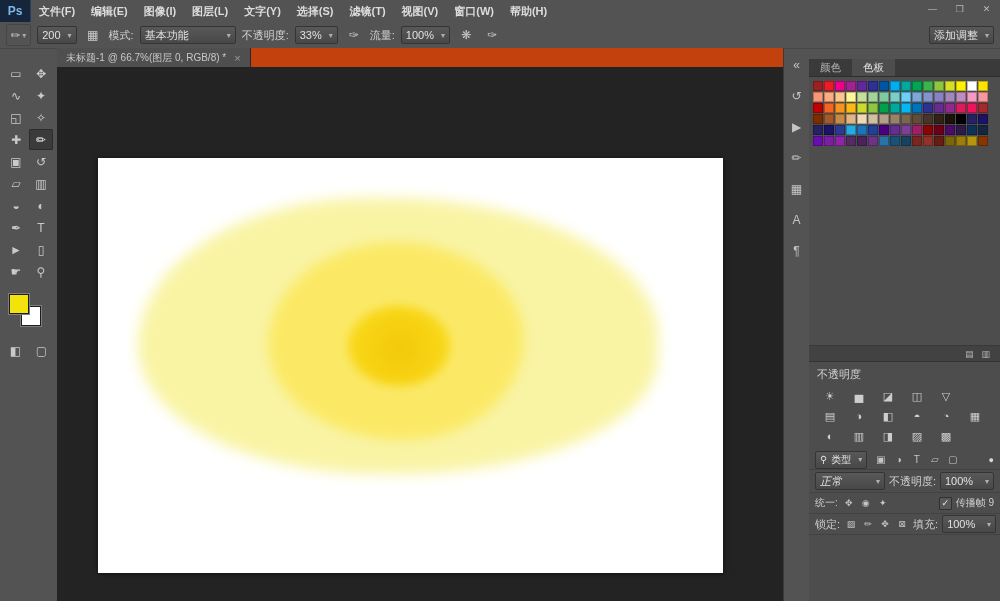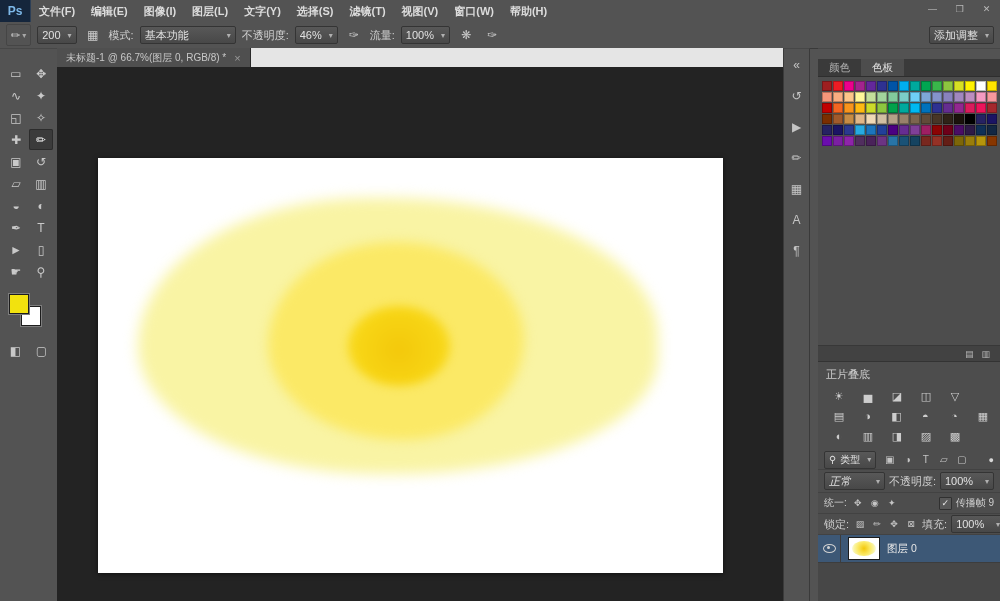--- a/index.html
+++ b/index.html
@@ -41,21 +41,21 @@
     font-size:12px;border-radius:2px;}
   .tool.active{background:#3b3b3b;box-shadow:inset 0 0 0 1px #2c2c2c;color:#f0f0f0;}
   .chips{position:relative;height:44px;margin:10px 0 0 0;}
   .chip{position:absolute;width:18px;height:18px;border:1px solid #1d1d1d;box-shadow:0 0 0 1px #7d7d7d;}
   .chip.fg{left:9px;top:2px;z-index:2;}
   .chip.bg{left:21px;top:14px;z-index:1;}
   .tool-extras{display:flex;justify-content:center;gap:6px;margin-top:6px;}
   .extra-icon{width:20px;height:18px;display:flex;align-items:center;justify-content:center;
     color:#c9c9c9;font-size:12px;}
   
-  .tabbar{position:absolute;left:57px;top:48px;width:726px;height:19px;background:#e5e5e5;
+  .tabbar{position:absolute;left:57px;top:48px;width:726px;height:19px;background:#c2410c;
     border-bottom:1px solid #2a2a2a;display:flex;align-items:stretch;}
   .doc-tab{display:flex;align-items:center;gap:8px;padding:0 9px;background:#4f4f4f;
     color:#c8c8c8;font-size:10px;border-right:1px solid #2a2a2a;}
   .doc-tab .close-x{color:#9a9a9a;font-size:11px;}
   
   .canvas-area{position:absolute;left:57px;top:67px;width:726px;bottom:0;background:#232323;}
   .artboard{position:absolute;left:41px;top:91px;width:625px;height:415px;background:#ffffff;
     box-shadow:0 1px 5px rgba(0,0,0,.55);overflow:hidden;}
   .blob{position:absolute;}
   .blob.outer{left:40px;top:40px;width:520px;height:276px;background:#f9f4a4;
@@ -66,21 +66,21 @@
     background:radial-gradient(circle at 50% 55%, #f3c80b 0%, #f7d414 55%, #f9de2e 100%);
     border-radius:50%;filter:blur(5px);}
   
   .ministrip{position:absolute;left:783px;top:48px;bottom:0;width:25px;background:#535353;
     border-left:1px solid #3a3a3a;border-right:1px solid #3a3a3a;border-top:1px solid #474747;
     display:flex;flex-direction:column;align-items:center;padding-top:6px;gap:11px;}
   .strip-icon{width:22px;height:20px;display:flex;align-items:center;justify-content:center;
     color:#c5c5c5;font-size:12px;border-radius:2px;}
   
   .rightcol{position:absolute;left:809px;top:48px;right:0;bottom:0;background:#535353;
-    border-top:1px solid #474747;display:flex;flex-direction:column;margin-left:9px;}
+    border-top:1px solid #474747;display:flex;flex-direction:column;}
   .gap{height:10px;}
   .ptabs{height:17px;background:#3a3a3a;display:flex;align-items:stretch;border-bottom:1px solid #2e2e2e;}
   .ptab{padding:0 11px;display:flex;align-items:center;font-size:10.5px;color:#b2b2b2;}
   .ptab.active{background:#4d4d4d;color:#e2e2e2;}
   .pbody{background:#4d4d4d;}
   .swatches-body{height:268px;padding:4px;box-sizing:border-box;}
   .swatch-grid{display:grid;grid-template-columns:repeat(16,10px);gap:1px;}
   .swatch{width:10px;height:10px;box-shadow:inset 0 0 0 1px rgba(0,0,0,.25);}
   .dockstrip{height:15px;background:#424242;border-top:1px solid #383838;border-bottom:1px solid #333;
     display:flex;justify-content:flex-end;align-items:center;gap:8px;padding:0 10px;}
@@ -165,21 +165,21 @@
   <div class="dd">
     <span>200</span>
   </div>
   <div class="icon-btn">▦</div>
   <span class="lbl">模式:</span>
   <div class="dd" style="width:86px;justify-content:space-between;">
     <span>基本功能</span>
   </div>
   <span class="lbl">不透明度:</span>
   <div class="dd">
-    <span>46%</span>
+    <span>33%</span>
   </div>
   <div class="icon-btn">✑</div>
   <span class="lbl">流量:</span>
   <div class="dd">
     <span>100%</span>
   </div>
   <div class="icon-btn">❋</div>
   <div class="icon-btn">✑</div>
   <div class="spacer"></div>
   <div class="dd">
@@ -521,21 +521,21 @@
   </div>
 
   <div class="dockstrip">
 
       <div class="dock-icon">▤</div>
 
       <div class="dock-icon">▥</div>
     </div>
 
   <div class="pbody adj-body">
-    <div class="adj-hint">正片叠底</div>
+    <div class="adj-hint">不透明度</div>
     <div class="adj-row">
 
     <div class="adj-icon">☀</div>
         <div class="adj-icon">▅</div>
         <div class="adj-icon">◪</div>
         <div class="adj-icon">◫</div>
         <div class="adj-icon">▽</div>
       </div>
     <div class="adj-row">
 
@@ -605,26 +605,14 @@
           <div class="l-icon">✏</div>
           <div class="l-icon">✥</div>
           <div class="l-icon">⊠</div>
         </div>
       <span class="lbl" style="margin-left:auto;">填充:</span>
       <div class="dd val">
         <span>100%</span>
       </div>
     </div>
 
-    <div class="layer-list">
-
-        <div class="layer-row selected">
-          <div class="eye-cell">
-            <span class="eye"></span>
-          </div>
-          <div class="thumb">
-            <span class="thumb-blob"></span>
-          </div>
-          <span class="layer-name">图层 0</span>
-        </div>
-      </div>
   </div>
 </div>
 
 </body></html>

